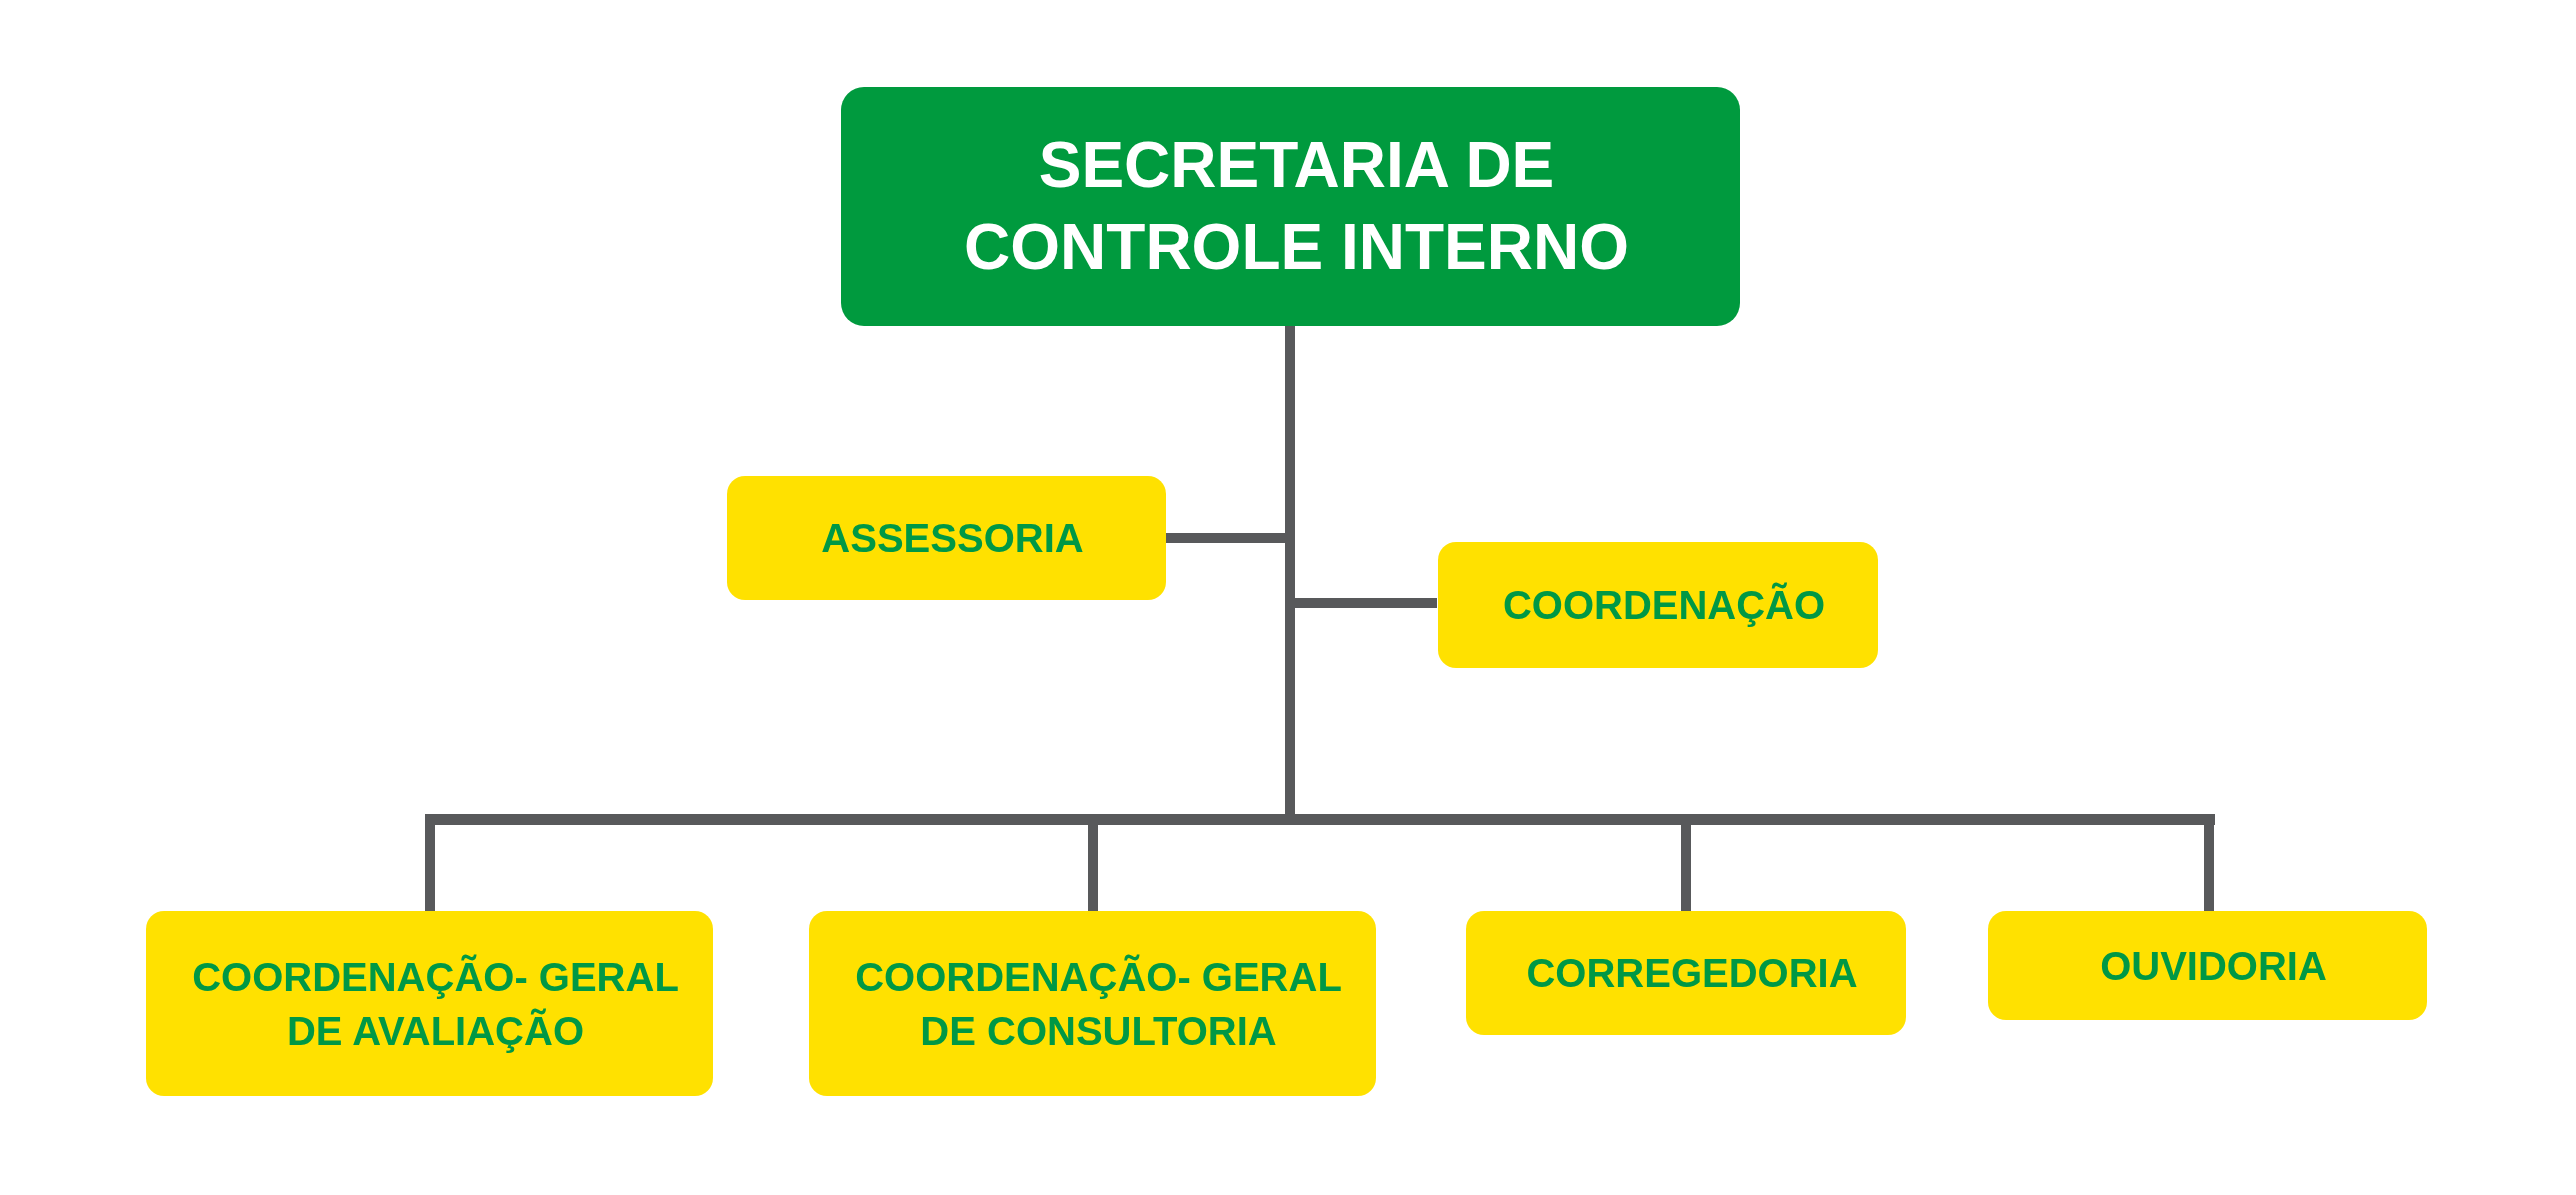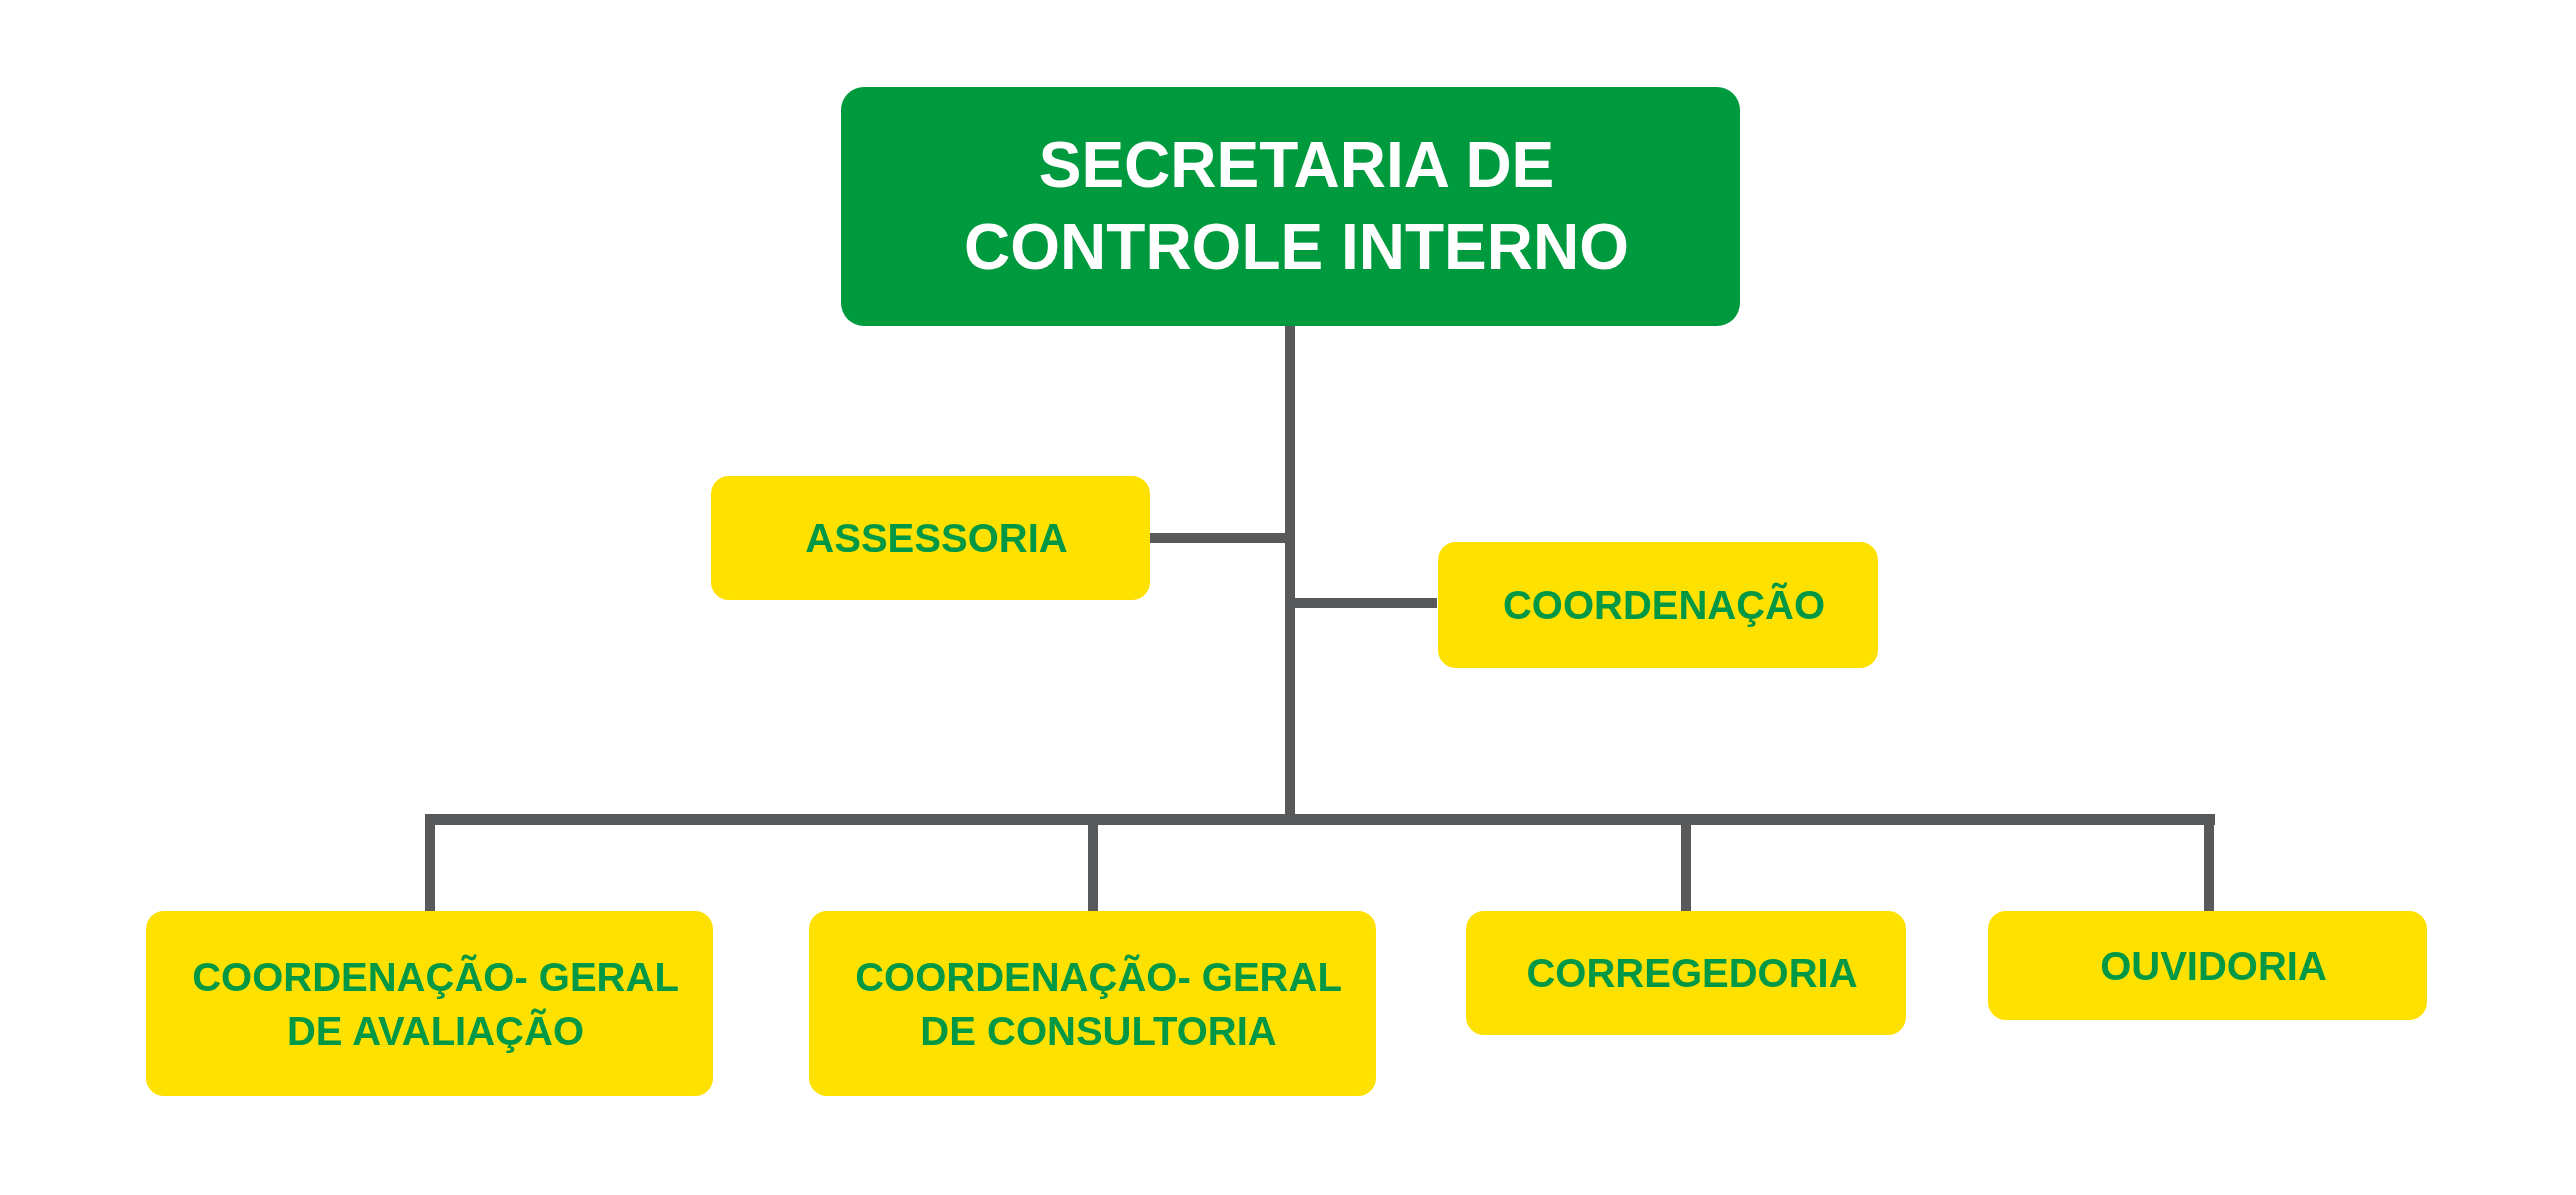--- a/index.html
+++ b/index.html
@@ -37,21 +37,21 @@
     font-size: 64px;
     line-height: 1.27;
   }
   .node-yellow {
     background: #FFE100;
     border-radius: 18px;
     color: #009845;
     font-size: 40px;
     line-height: 1.35;
   }
-  .node-assessoria   { left: 711px;  top: 476px;  width: 439px; height: 124px; }
+  .node-assessoria   { left: 727px;  top: 476px;  width: 439px; height: 124px; }
   .node-coordenacao  { left: 1438px; top: 542px;  width: 440px; height: 126px; }
   .node-child-0      { left: 146px;  top: 911px; width: 567px; height: 185px; }
   .node-child-1      { left: 809px;  top: 911px; width: 567px; height: 185px; }
   .node-child-2      { left: 1466px; top: 911px; width: 440px; height: 124px; align-items: center; }
   .node-child-3      { left: 1988px; top: 911px; width: 439px; height: 109px; }
 
   .connector {
     position: absolute;
     background: #58595B;
   }

